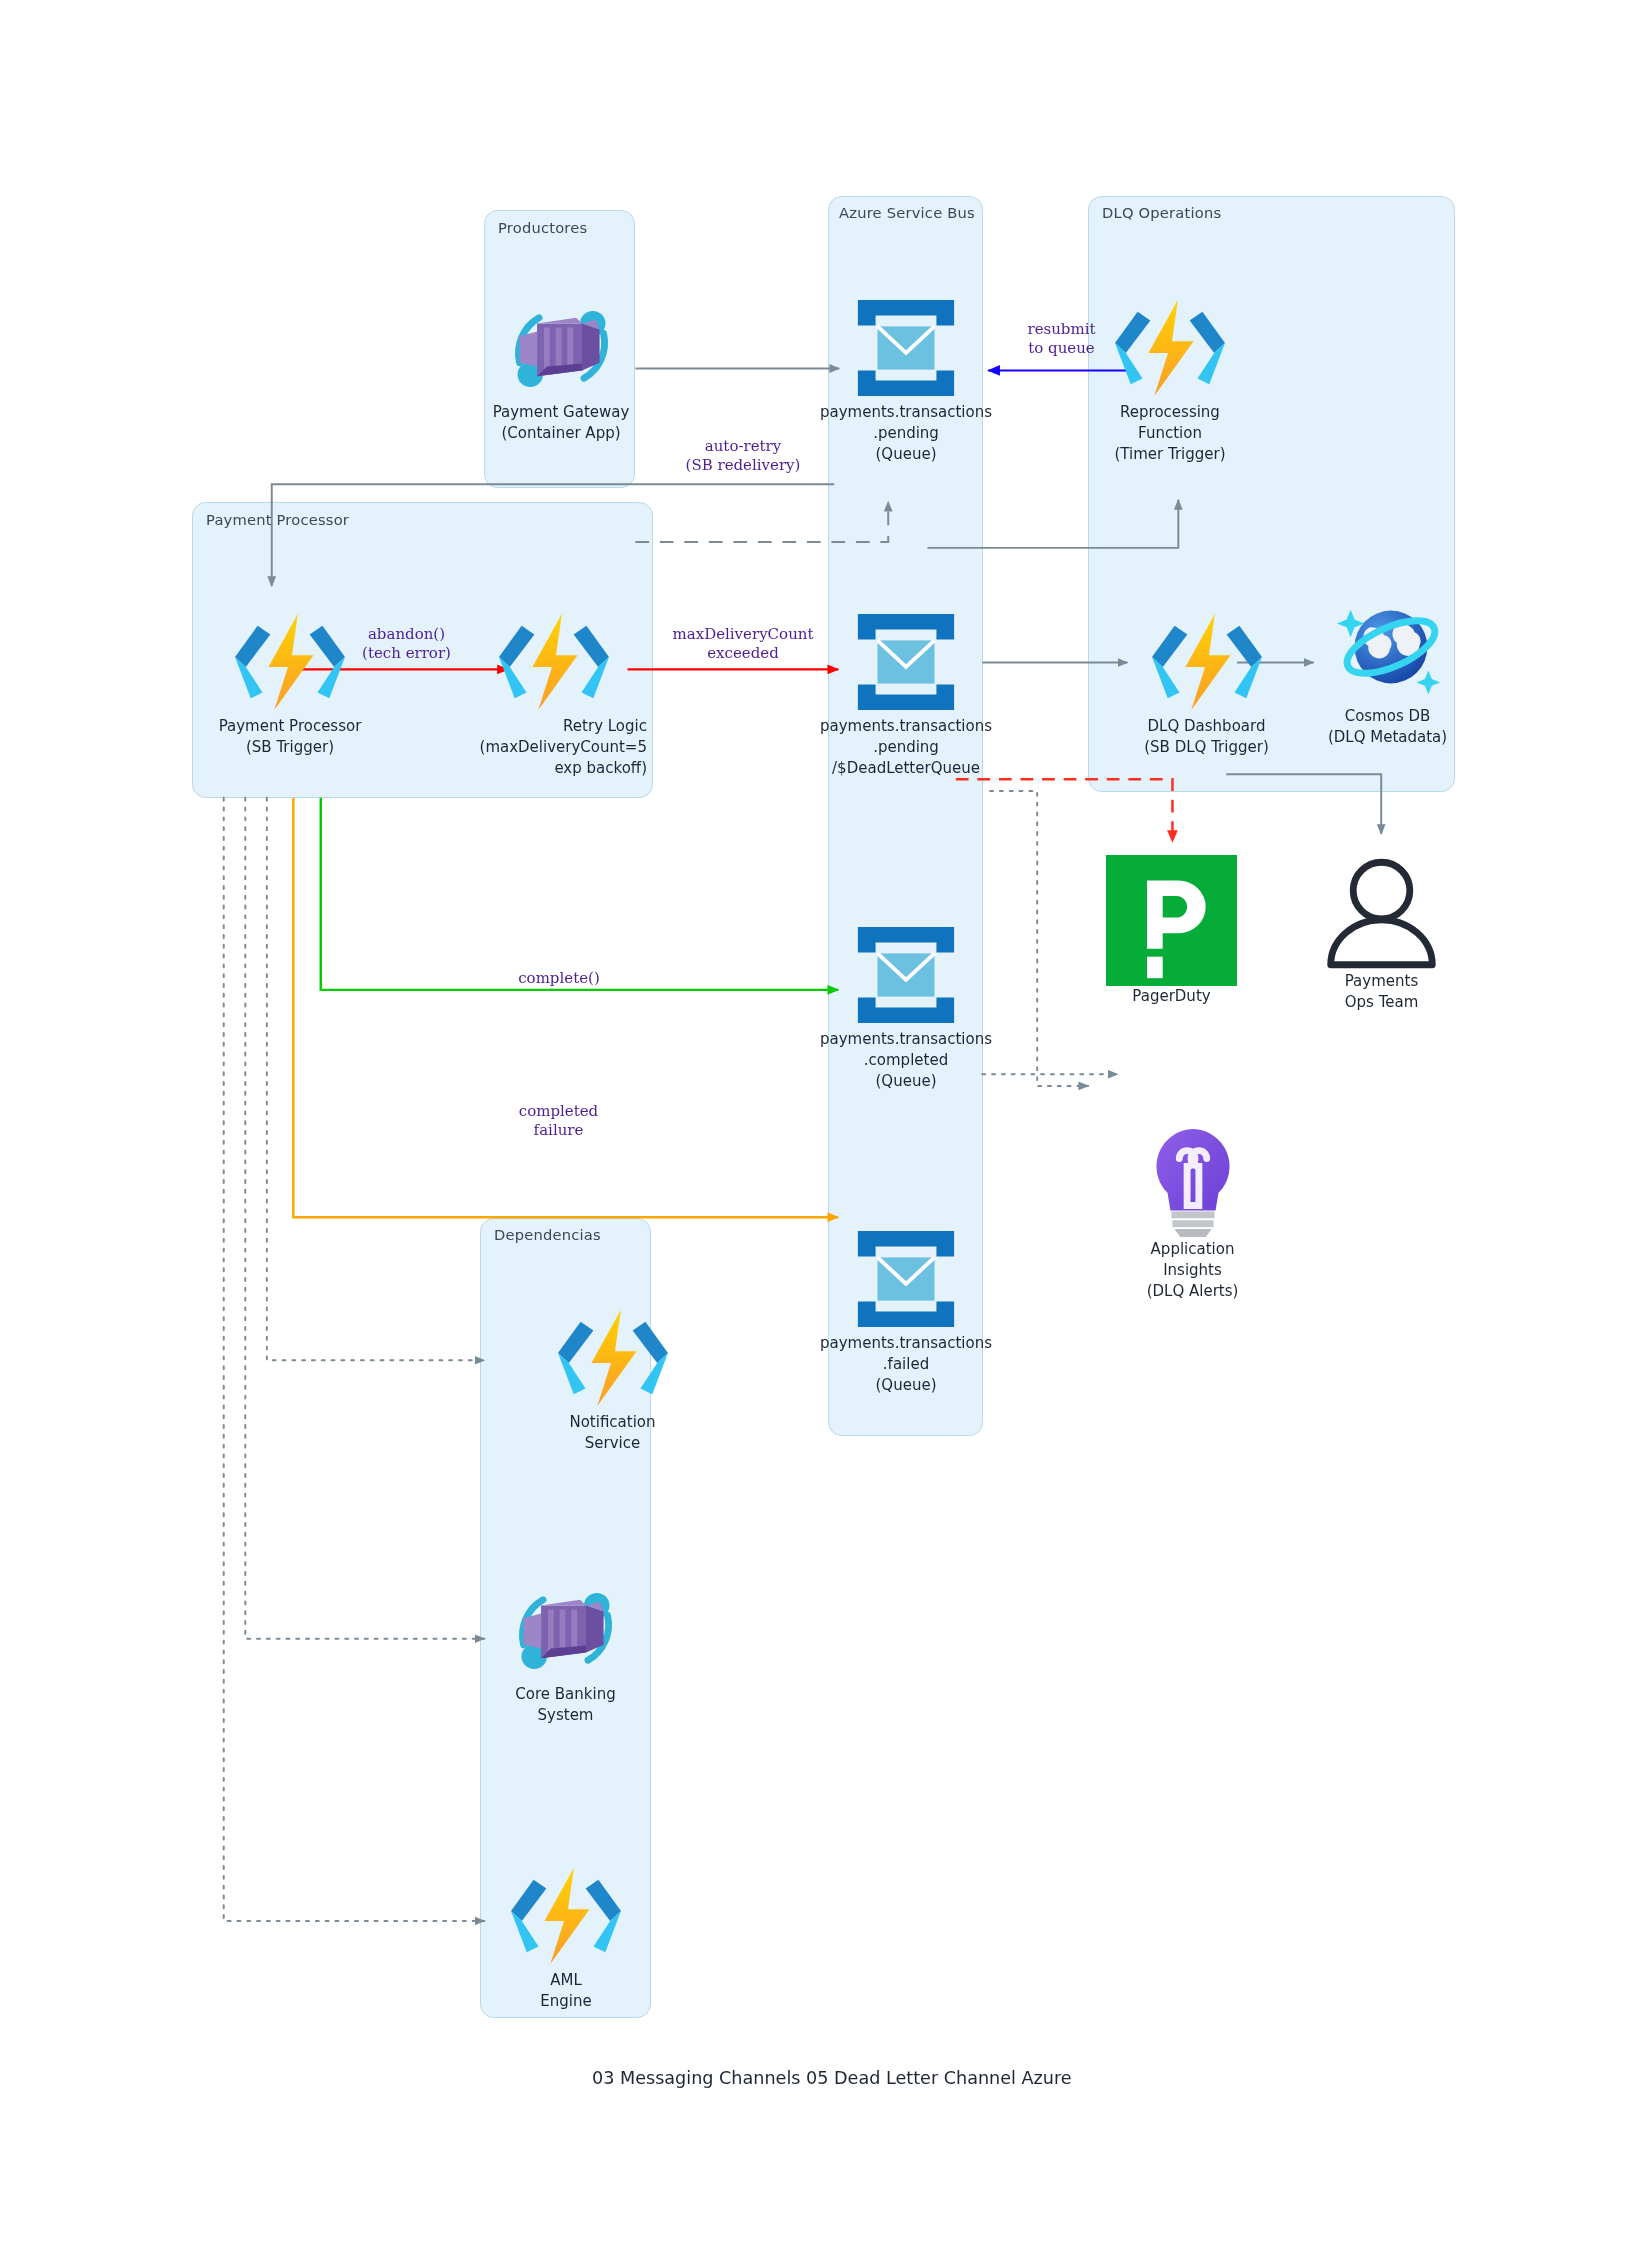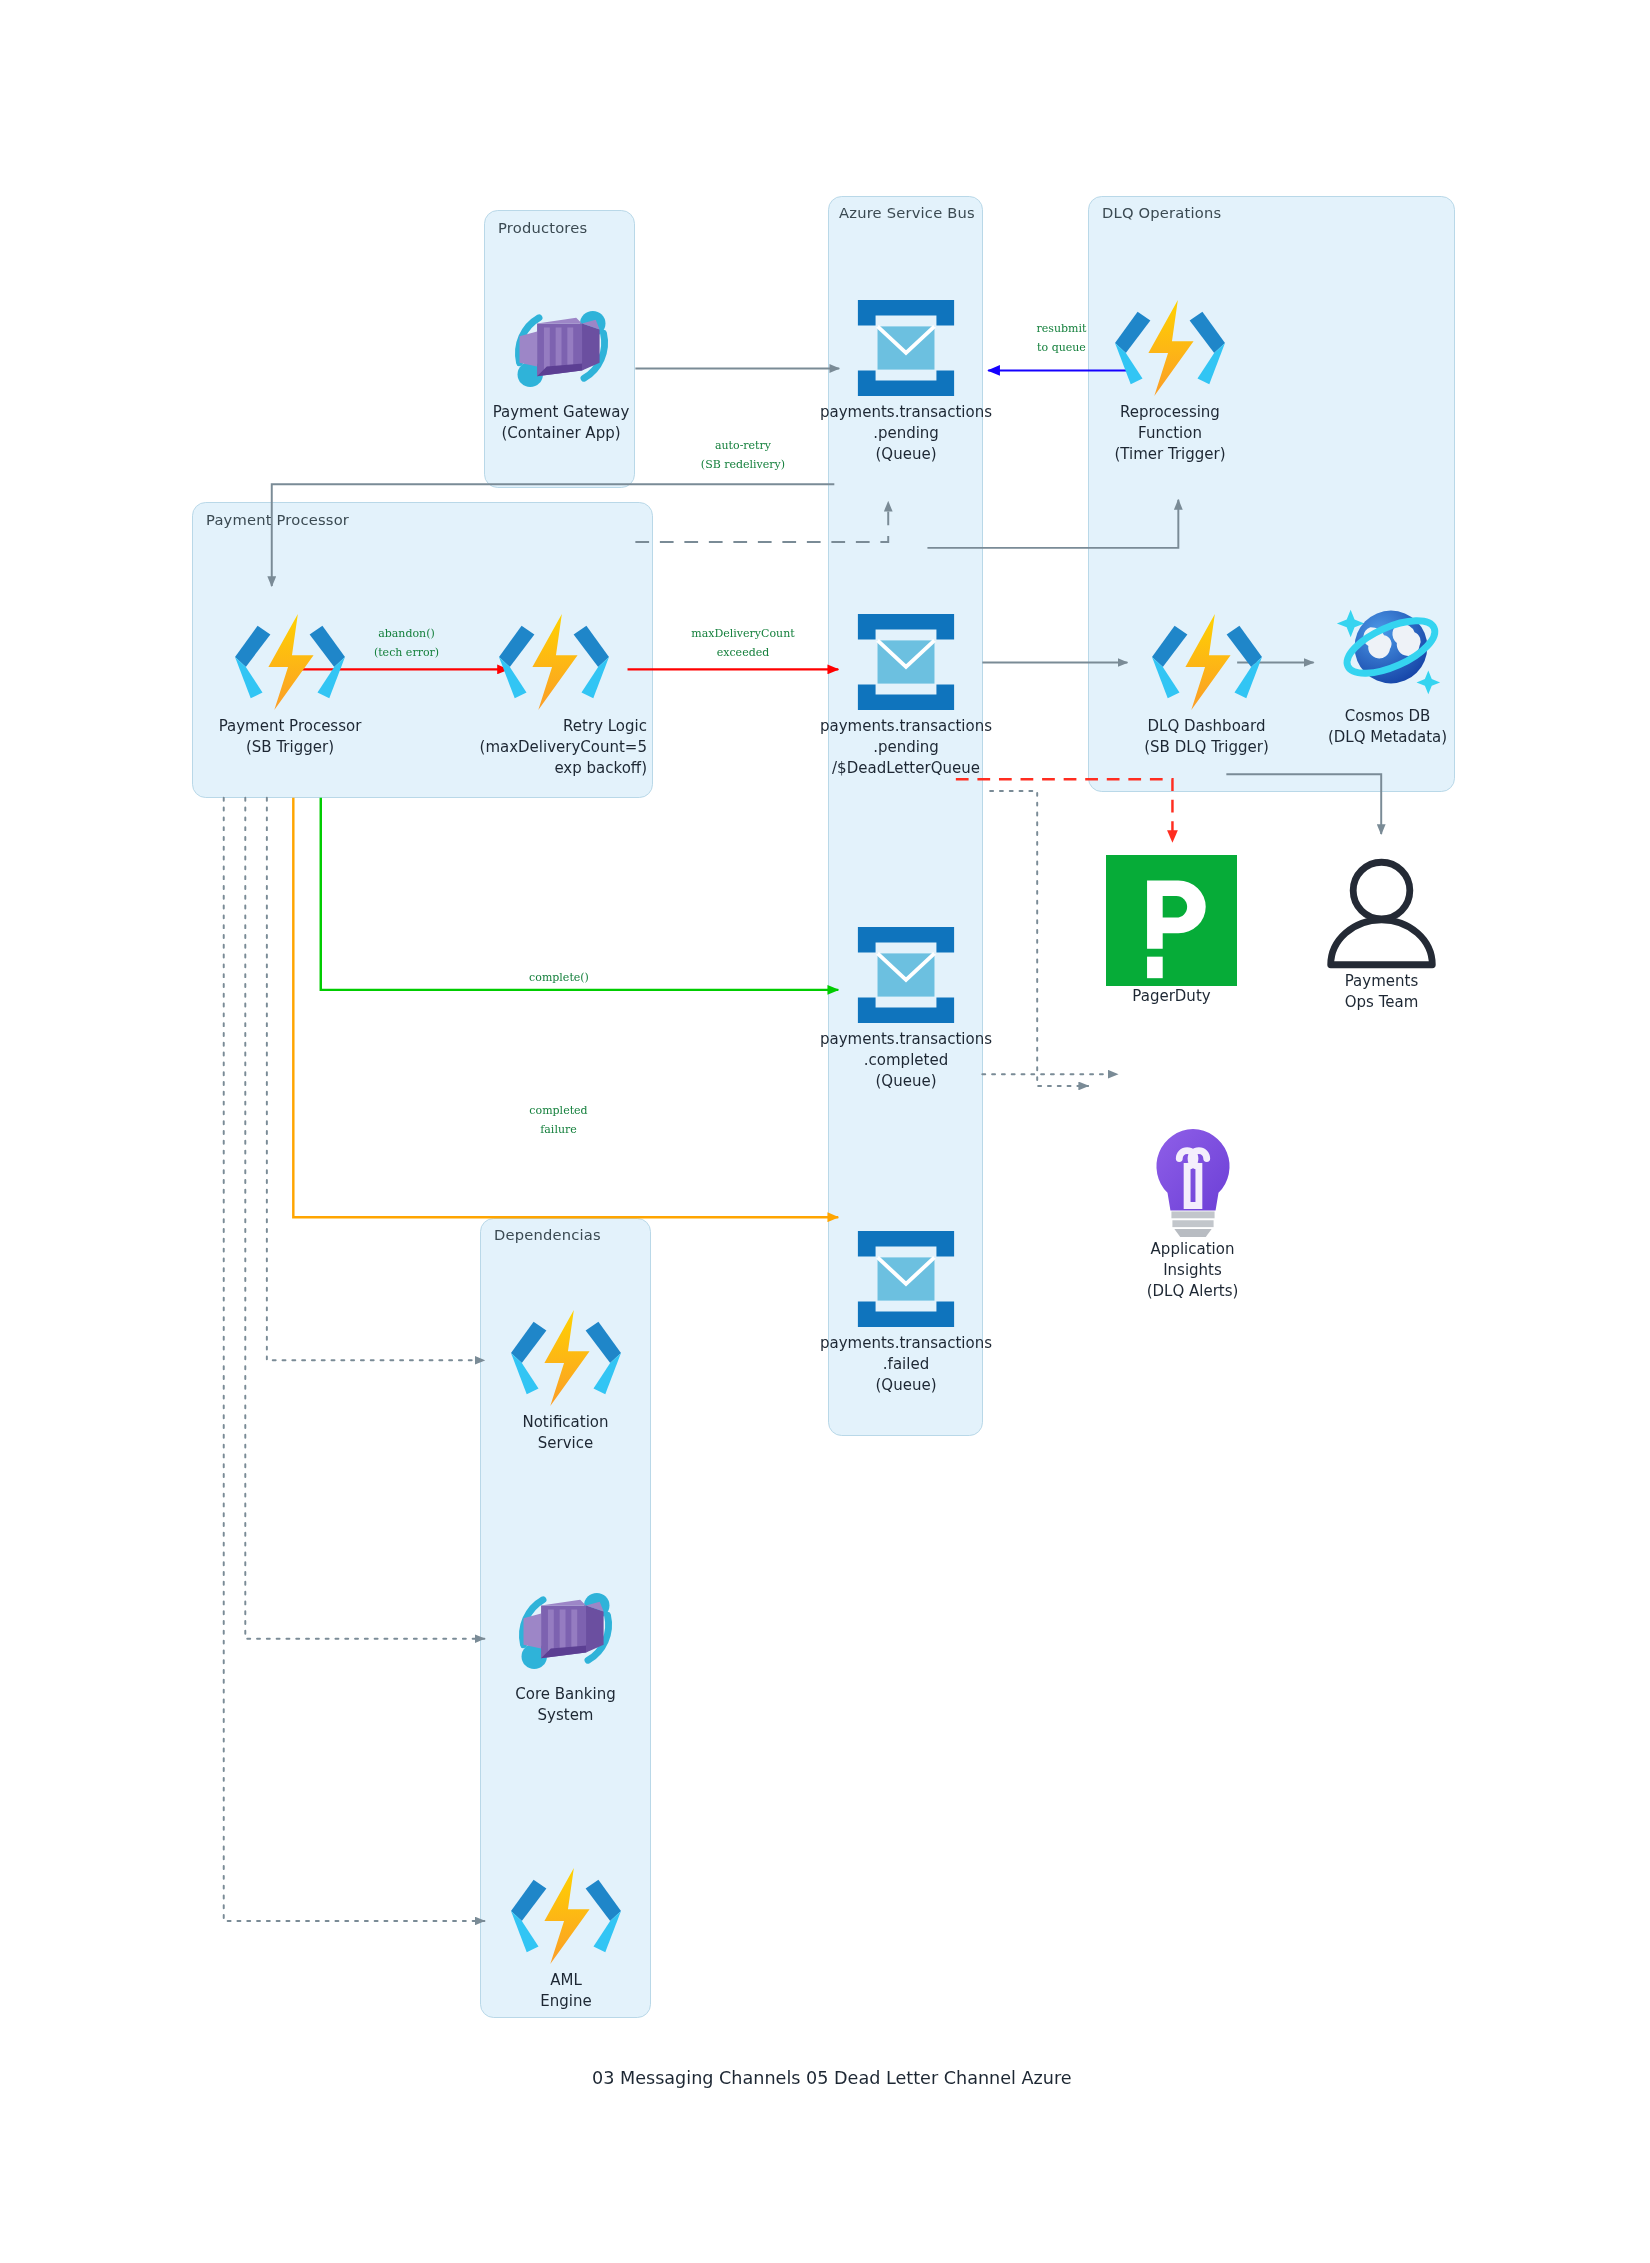--- a/index.html
+++ b/index.html
@@ -3,21 +3,21 @@
 <meta charset="utf-8">
 <style>
   html,body{margin:0;padding:0;background:#ffffff;}
   body{width:1651px;height:2263px;position:relative;font-family:"Liberation Sans",sans-serif;overflow:hidden;}
   #stage{position:absolute;left:0;top:0;width:1651px;height:2263px;}
   svg.layer{position:absolute;left:0;top:0;width:1651px;height:2263px;pointer-events:none;}
   .grp{position:absolute;background:#e3f2fb;border:1px solid #b9d8e8;border-radius:13.7px;box-sizing:border-box;}
   .grp-title{position:absolute;font-family:"DejaVu Sans",sans-serif;font-size:14.7px;color:#3b4a52;letter-spacing:0.2px;}
   .node{position:absolute;text-align:center;}
   .node .lbl{font-family:"DejaVu Sans",sans-serif;font-size:15px;line-height:21px;color:#1d2733;white-space:pre;}
-  .elbl{position:absolute;font-family:"DejaVu Serif",serif;font-size:11px;line-height:18.6px;color:#15803d;text-align:center;white-space:pre;}
+  .elbl{position:absolute;font-family:"DejaVu Serif",serif;font-size:15px;line-height:18.6px;color:#4c1d95;text-align:center;white-space:pre;}
   .caption{position:absolute;font-family:"DejaVu Sans",sans-serif;font-size:17.6px;color:#1d2733;}
   .ico{position:relative;margin:0 auto;}
 </style>
 </head>
 <body>
 
 <div id="stage">
 
   <div class="grp" style="left:484px;top:210px;width:151px;height:278px;"></div>
   <div class="grp-title" style="left:498px;top:219px;">Productores</div>
@@ -325,21 +325,21 @@
         <path d="M6,104 L104,104 L104,78 L86,78 L86,88 L24,88 L24,78 L6,78 Z" fill="#0f74bd"></path>
         <rect x="26" y="33" width="58" height="44" fill="#6cc0e0"></rect>
         <path d="M26,33 L55,60 L84,33" fill="none" stroke="#ffffff" stroke-width="4"></path>
       </svg>
     </div>
     <div class="lbl">payments.transactions
 .failed
 (Queue)</div>
   </div>
 
-  <div class="node" style="left:480px;top:1304px;width:171px;">
+  <div class="node" style="left:480px;top:1304px;width:171px;padding-left:47px;">
     <div class="ico" style="width:114px;height:108px;">
       <svg viewBox="0 0 116 110" width="114" height="108">
         <path d="M25,18 L38,27 L13,60 L2,50 Z" fill="#1f86c9"></path>
         <path d="M2,50 L13,60 L30,86 L18,92 Z" fill="#32c5f4"></path>
         <path d="M91,18 L78,27 L103,60 L114,50 Z" fill="#1f86c9"></path>
         <path d="M114,50 L103,60 L86,86 L98,92 Z" fill="#32c5f4"></path>
         <path d="M66,6 L36,60 L56,60 L42,104 L82,48 L60,48 Z" fill="url(#fngrad5)"></path>
         <defs>
           <linearGradient id="fngrad5" x1="0" y1="0" x2="0" y2="1">
             <stop offset="0" stop-color="#ffd200"></stop>

